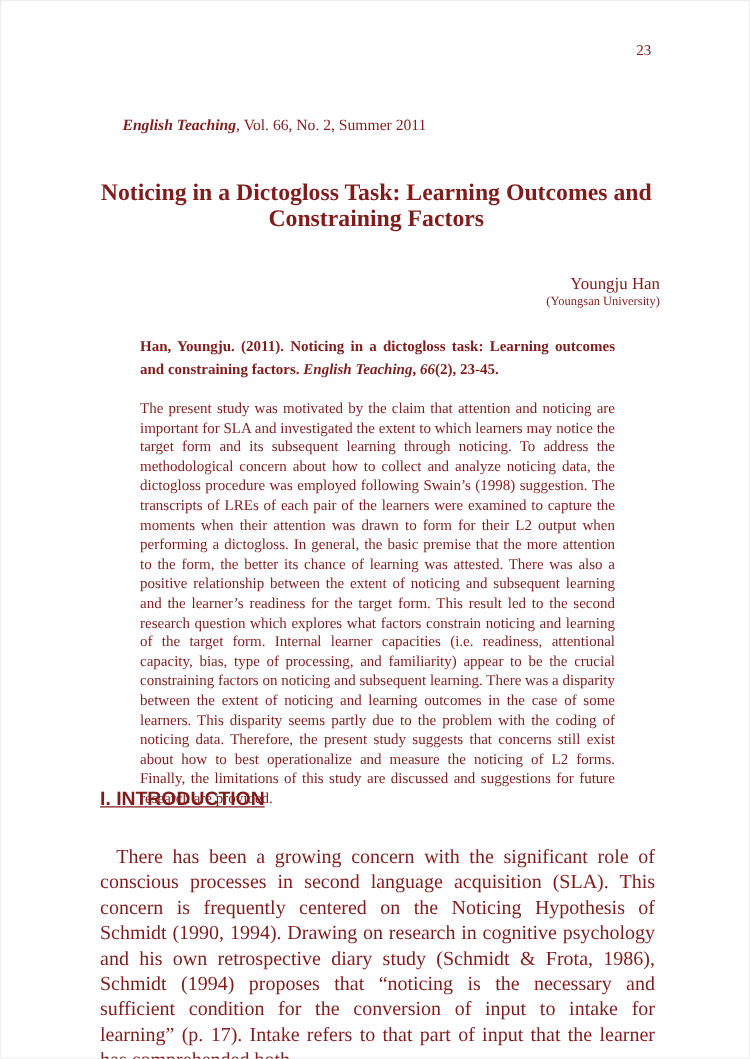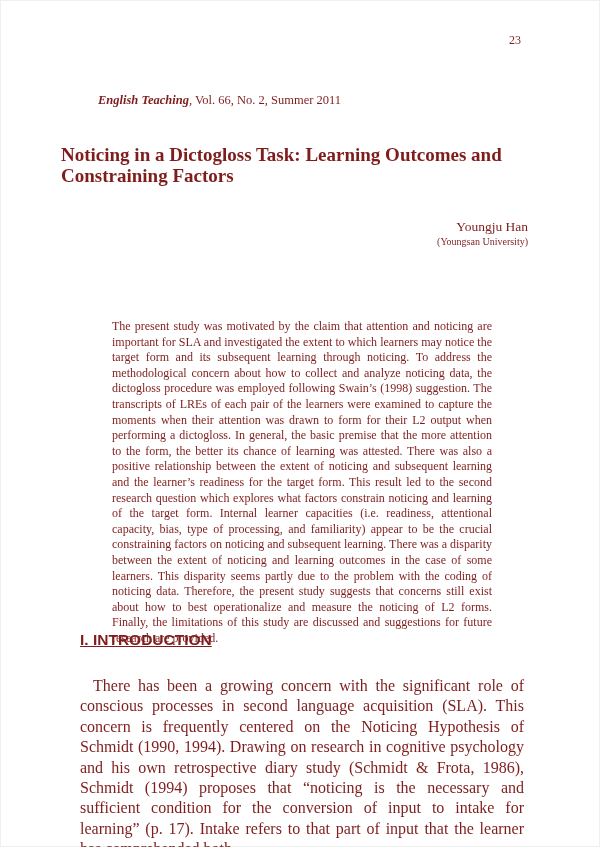--- a/index.html
+++ b/index.html
@@ -7,21 +7,21 @@
     .page {
       position: relative; width: 598px; height: 845px;
       border: 1px solid #efefef; background: #ffffff;
       font-family: "Liberation Serif", serif; color: #7f1d1d;
     }
     .page-number { position: absolute; top: 32px; right: 78px; font-size: 12px; }
     .journal { position: absolute; top: 92px; left: 79px; font-size: 12.5px; margin-left: 18px; }
     .journal .jname { font-style: italic; font-weight: bold; }
     .title {
       position: absolute; top: 143px; left: 60px; width: 480px;
-      font-weight: bold; font-size: 19px; line-height: 21px;
+      text-align: center; font-weight: bold; font-size: 19px; line-height: 21px;
     }
     .author { position: absolute; top: 218px; right: 71px; font-weight: normal; font-size: 13.5px; }
     .affiliation { position: absolute; top: 235px; right: 71px; font-size: 10px; }
     .citation {
       position: absolute; top: 267px; left: 111px; width: 380px;
       font-weight: bold; font-size: 12px; line-height: 18px; text-align: justify;
     }
     .citation i { font-weight: bold; }
     .abstract {
       position: absolute; top: 318px; left: 111px; width: 380px;
@@ -45,19 +45,22 @@
 
   <div class="journal">
     <span class="jname">English Teaching</span><span>, Vol. 66, No. 2, Summer 2011</span>
   </div>
 
   <div class="title">Noticing in a Dictogloss Task: Learning Outcomes and Constraining Factors</div>
 
   <div class="author">Youngju Han</div>
   <div class="affiliation">(Youngsan University)</div>
 
+  <div class="citation">
+    <span>Han, Youngju. (2011). Noticing in a dictogloss task: Learning outcomes and constraining factors. </span><i>English Teaching</i><span>, </span><i>66</i><span>(2), 23-45.</span>
+  </div>
 
   <div class="abstract">The present study was motivated by the claim that attention and noticing are important for SLA and investigated the extent to which learners may notice the target form and its subsequent learning through noticing. To address the methodological concern about how to collect and analyze noticing data, the dictogloss procedure was employed following Swain’s (1998) suggestion. The transcripts of LREs of each pair of the learners were examined to capture the moments when their attention was drawn to form for their L2 output when performing a dictogloss. In general, the basic premise that the more attention to the form, the better its chance of learning was attested. There was also a positive relationship between the extent of noticing and subsequent learning and the learner’s readiness for the target form. This result led to the second research question which explores what factors constrain noticing and learning of the target form. Internal learner capacities (i.e. readiness, attentional capacity, bias, type of processing, and familiarity) appear to be the crucial constraining factors on noticing and subsequent learning. There was a disparity between the extent of noticing and learning outcomes in the case of some learners. This disparity seems partly due to the problem with the coding of noticing data. Therefore, the present study suggests that concerns still exist about how to best operationalize and measure the noticing of L2 forms. Finally, the limitations of this study are discussed and suggestions for future research are provided.</div>
 
   <div class="section-heading">I. INTRODUCTION</div>
 
   <div class="intro">There has been a growing concern with the significant role of conscious processes in second language acquisition (SLA). This concern is frequently centered on the Noticing Hypothesis of Schmidt (1990, 1994). Drawing on research in cognitive psychology and his own retrospective diary study (Schmidt &amp; Frota, 1986), Schmidt (1994) proposes that “noticing is the necessary and sufficient condition for the conversion of input to intake for learning” (p. 17). Intake refers to that part of input that the learner has comprehended both</div>
 </div>
 
 </body></html>

